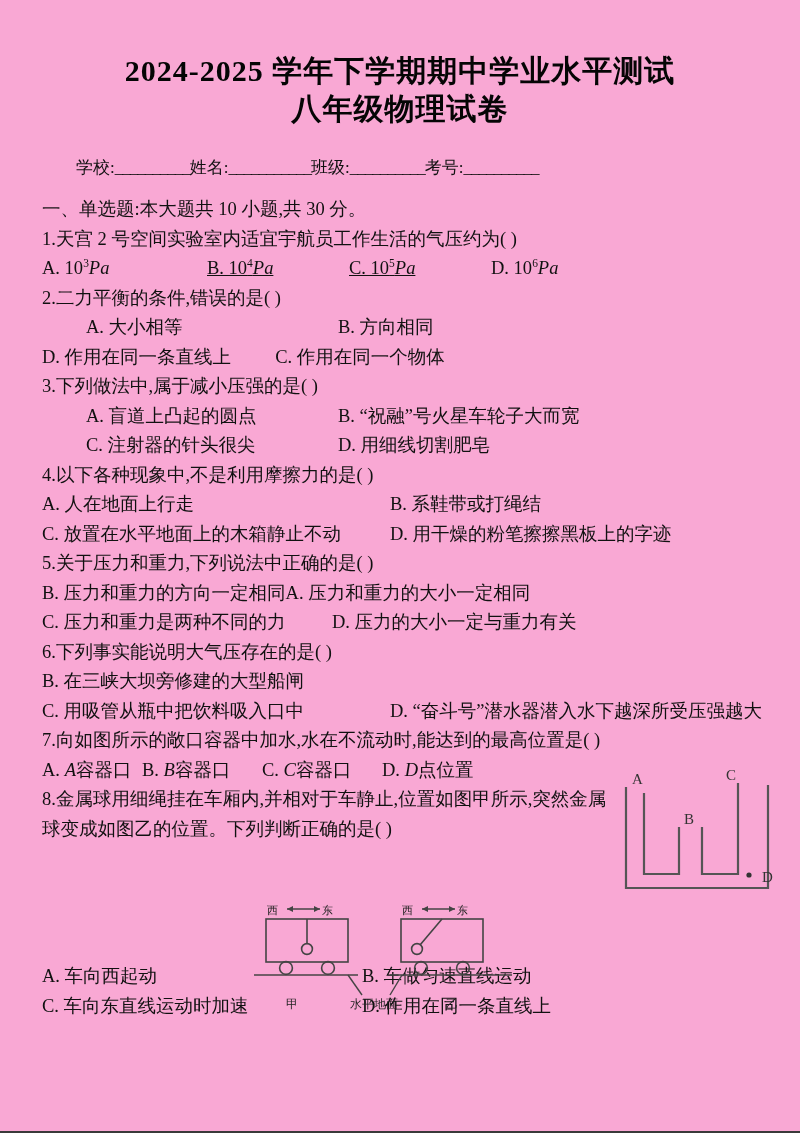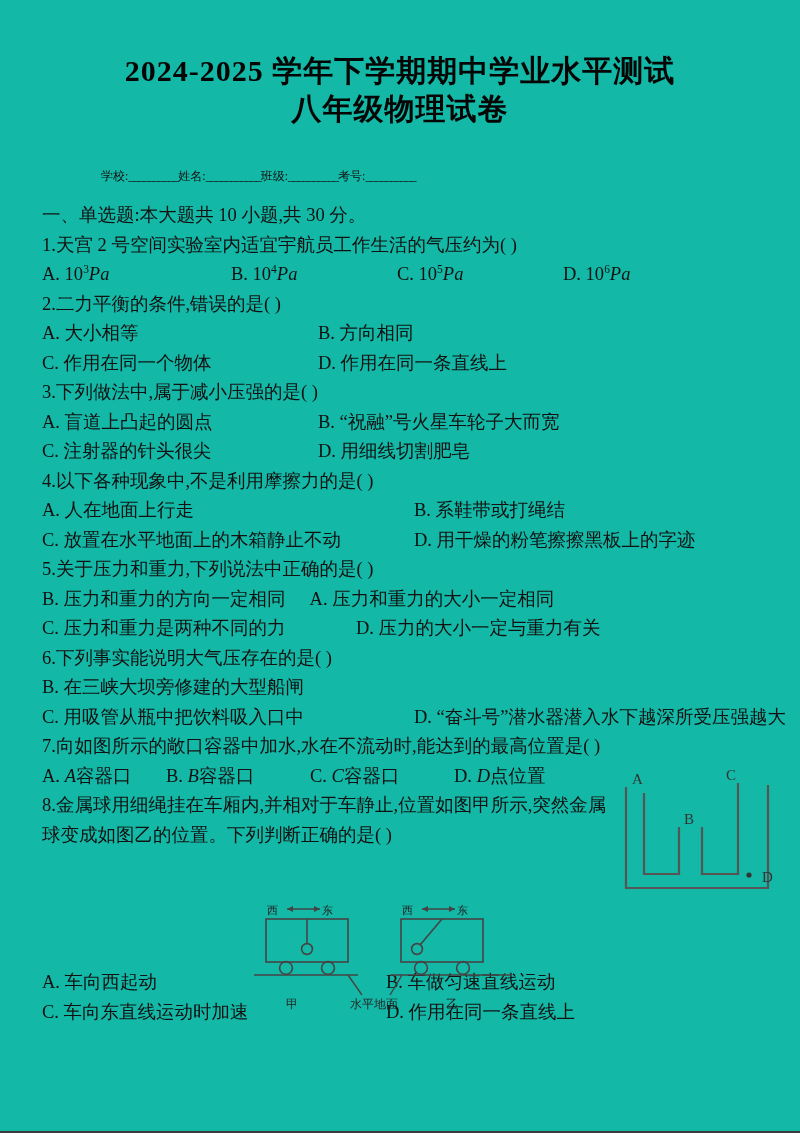--- a/index.html
+++ b/index.html
@@ -6,21 +6,21 @@
   body{
     width:800px;height:1133px;
     background:#ffffff;
     font-family:"Liberation Serif","DejaVu Serif",serif;
     color:#111;
     position:relative;
     overflow:hidden;
   }
   .page{
     position:absolute;inset:0;
-    background:#14b8a6;
+    background:#f9a8d4;
     box-sizing:border-box;
     padding:0;
   }
   .bottom-rule{
     position:absolute;left:0;right:0;bottom:0;height:2px;background:#3a3a3a;
   }
   
   .title-block{
     text-align:center;
     margin-top:52px;
@@ -30,53 +30,53 @@
     font-weight:bold;
     font-size:30px;
     letter-spacing:1px;
     line-height:38px;
     color:#050505;
   }
   .title-line.l2{ margin-top:0; }
 
   
   .info-line{
-    margin-top:40px;
-    padding-left:101px;
-    font-size:12px;
+    margin-top:28px;
+    padding-left:76px;
+    font-size:17px;
     letter-spacing:0px;
     white-space:nowrap;
     color:#111;
   }
   .info-line .blank{
     letter-spacing:-1px;
   }
 
   
   .content{
     margin-top:16px;
     padding-left:42px;
     padding-right:12px;
     font-size:18.5px;
     line-height:29.5px;
     color:#111;
   }
   .q-stem{ white-space:nowrap; }
   .q-stem.wrap{ white-space:normal; max-width:575px; }
-  .opts{ display:flex; white-space:nowrap;gap:24px; }
+  .opts{ display:flex; white-space:nowrap; }
   .opt{ display:inline-block; }
 
   
-  .w-col-a{ width:252px; }
+  .w-col-a{ width:252px;margin-left:44px; }
   .w-col-b{ width:165px; }
   .w-col-d{ width:290px; }
   .w-col-e{ width:348px; }
   .w-col-f{ width:100px; }
   .w-col-g{ width:120px; }
-  .w-col-h{ width:142px; }
+  .w-col-h{ width:142px;text-decoration:underline; }
   .w-col-i{ width:320px; }
 
   .ital{ font-style:italic; }
   sup{ font-size:0.62em; vertical-align:super; line-height:0; }
 
   
   .vessel-fig{
     position:absolute;
     left:616px; top:766px;
     width:172px; height:132px;
@@ -117,22 +117,22 @@
       </div>
     </div>
 
     <div>
       <div class="q-stem">2.二力平衡的条件,错误的是(   )</div>
       <div class="opts">
         <span class="opt w-col-a">A. 大小相等</span>
         <span class="opt">B. 方向相同</span>
       </div>
       <div class="opts">
+        <span class="opt">D. 作用在同一条直线上</span>
         <span class="opt w-col-a">C. 作用在同一个物体</span>
-        <span class="opt">D. 作用在同一条直线上</span>
       </div>
     </div>
 
     <div>
       <div class="q-stem">3.下列做法中,属于减小压强的是(   )</div>
       <div class="opts">
         <span class="opt w-col-a">A. 盲道上凸起的圆点</span>
         <span class="opt">B. “祝融”号火星车轮子大而宽</span>
       </div>
       <div class="opts">

